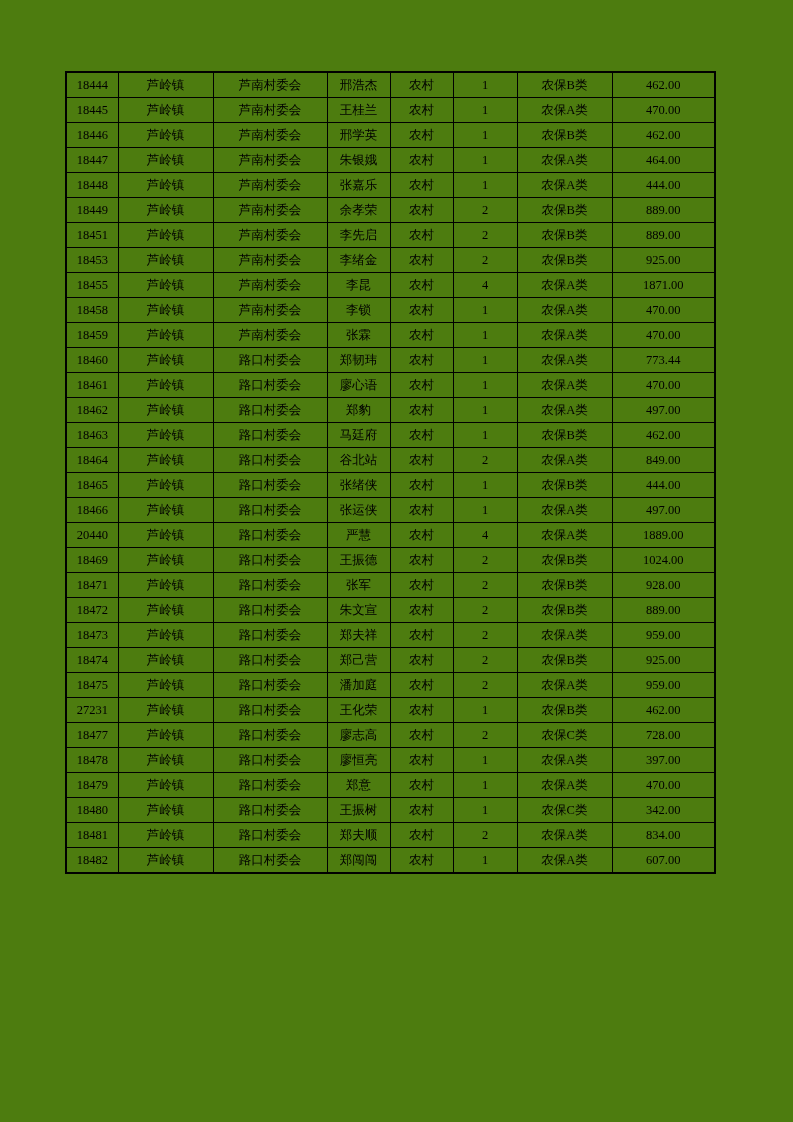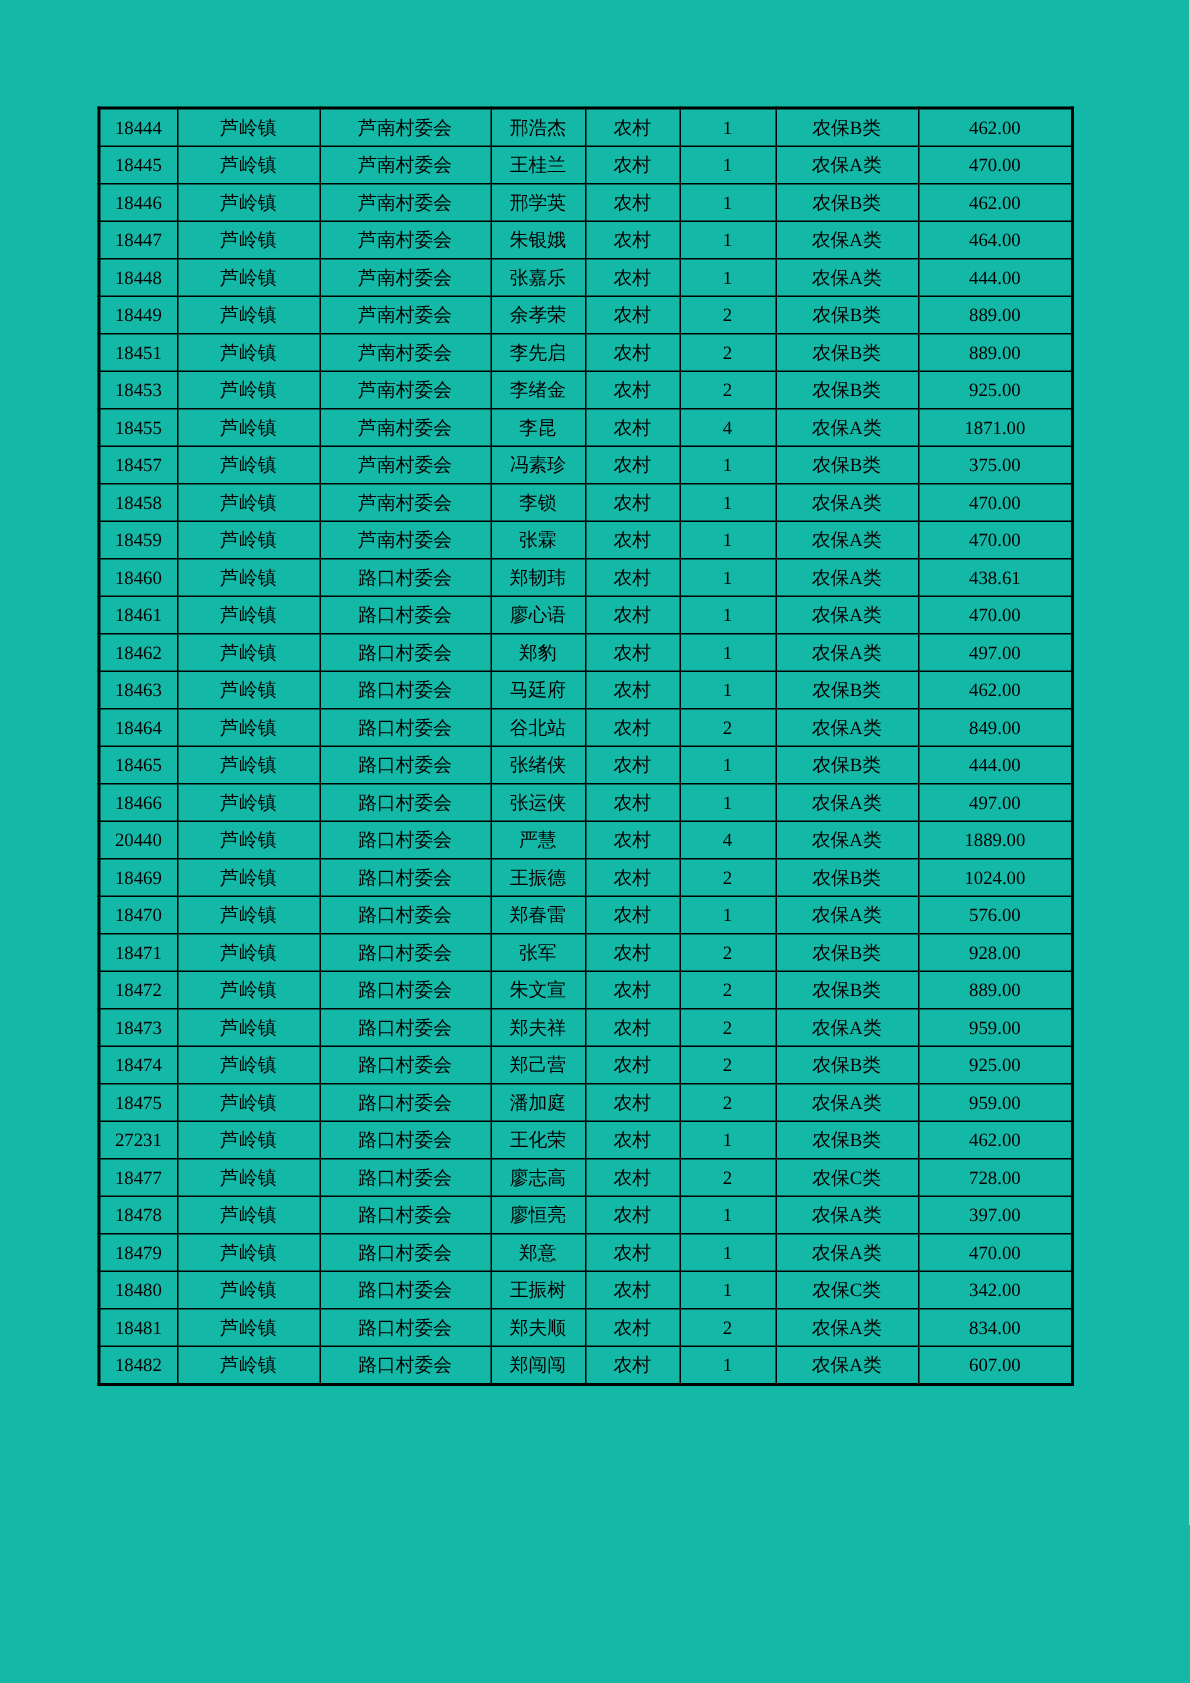--- a/index.html
+++ b/index.html
@@ -4,21 +4,21 @@
 <style>
   html, body {
     margin: 0;
     padding: 0;
     background: #ffffff;
   }
   .sheet {
     position: relative;
     width: 793px;
     height: 1122px;
-    background: #14b8a6;
+    background: #4d7c0f;
     overflow: hidden;
     font-family: "Liberation Serif", "DejaVu Serif", serif;
   }
   table.records {
     position: absolute;
     left: 65px;
     top: 71px;
     width: 649px;
     border-collapse: collapse;
     table-layout: fixed;
@@ -145,30 +145,20 @@
           <td>18455</td>
           <td>芦岭镇</td>
           <td>芦南村委会</td>
           <td>李昆</td>
           <td>农村</td>
           <td>4</td>
           <td>农保A类</td>
           <td>1871.00</td>
         </tr>
         <tr>
-          <td>18457</td>
-          <td>芦岭镇</td>
-          <td>芦南村委会</td>
-          <td>冯素珍</td>
-          <td>农村</td>
-          <td>1</td>
-          <td>农保B类</td>
-          <td>375.00</td>
-        </tr>
-        <tr>
           <td>18458</td>
           <td>芦岭镇</td>
           <td>芦南村委会</td>
           <td>李锁</td>
           <td>农村</td>
           <td>1</td>
           <td>农保A类</td>
           <td>470.00</td>
         </tr>
         <tr>
@@ -182,21 +172,21 @@
           <td>470.00</td>
         </tr>
         <tr>
           <td>18460</td>
           <td>芦岭镇</td>
           <td>路口村委会</td>
           <td>郑韧玮</td>
           <td>农村</td>
           <td>1</td>
           <td>农保A类</td>
-          <td>438.61</td>
+          <td>773.44</td>
         </tr>
         <tr>
           <td>18461</td>
           <td>芦岭镇</td>
           <td>路口村委会</td>
           <td>廖心语</td>
           <td>农村</td>
           <td>1</td>
           <td>农保A类</td>
           <td>470.00</td>
@@ -263,30 +253,20 @@
         </tr>
         <tr>
           <td>18469</td>
           <td>芦岭镇</td>
           <td>路口村委会</td>
           <td>王振德</td>
           <td>农村</td>
           <td>2</td>
           <td>农保B类</td>
           <td>1024.00</td>
-        </tr>
-        <tr>
-          <td>18470</td>
-          <td>芦岭镇</td>
-          <td>路口村委会</td>
-          <td>郑春雷</td>
-          <td>农村</td>
-          <td>1</td>
-          <td>农保A类</td>
-          <td>576.00</td>
         </tr>
         <tr>
           <td>18471</td>
           <td>芦岭镇</td>
           <td>路口村委会</td>
           <td>张军</td>
           <td>农村</td>
           <td>2</td>
           <td>农保B类</td>
           <td>928.00</td>

